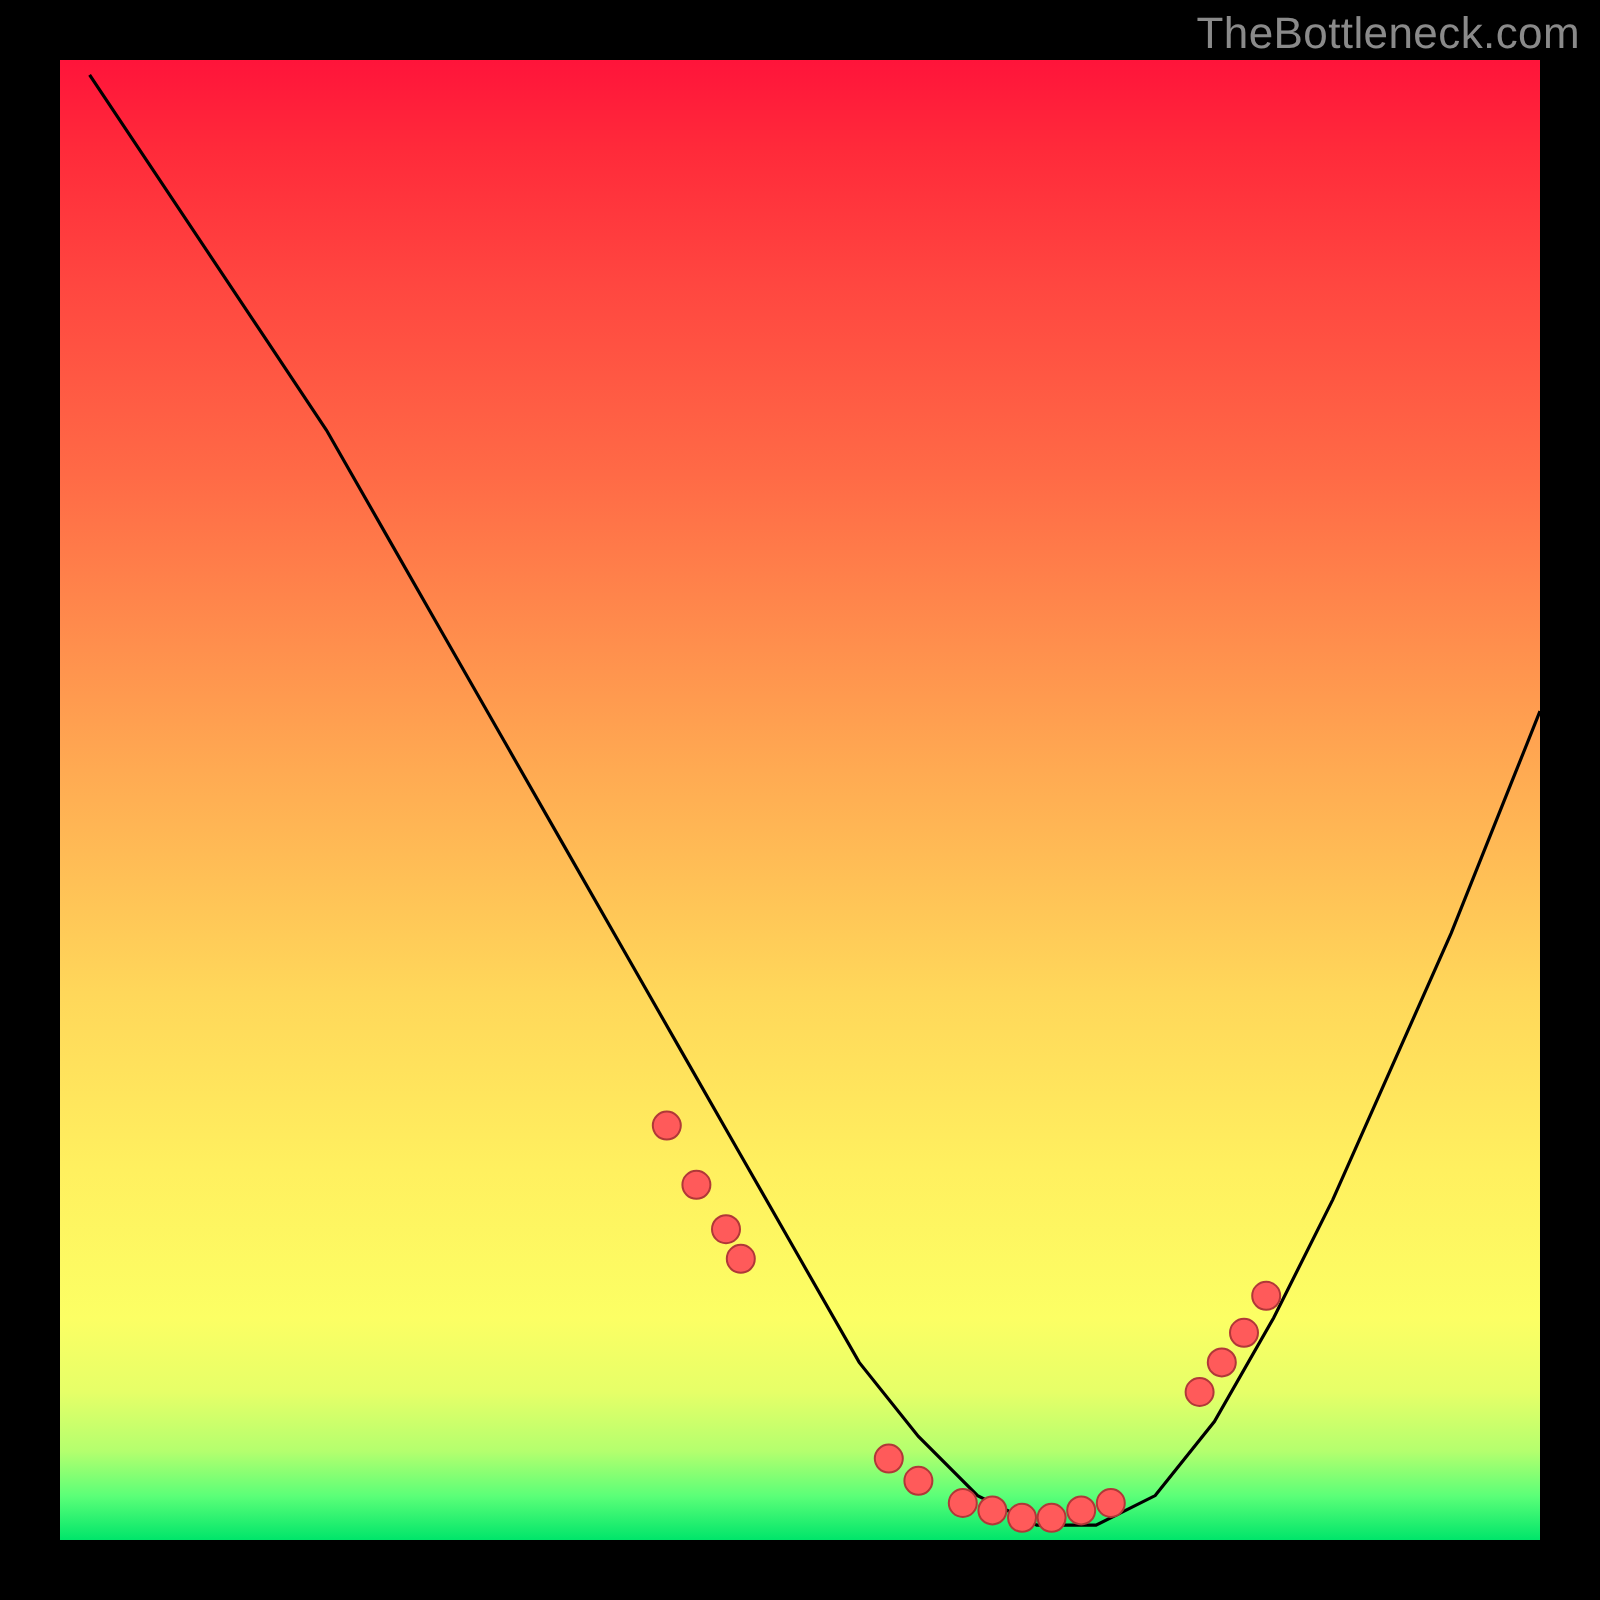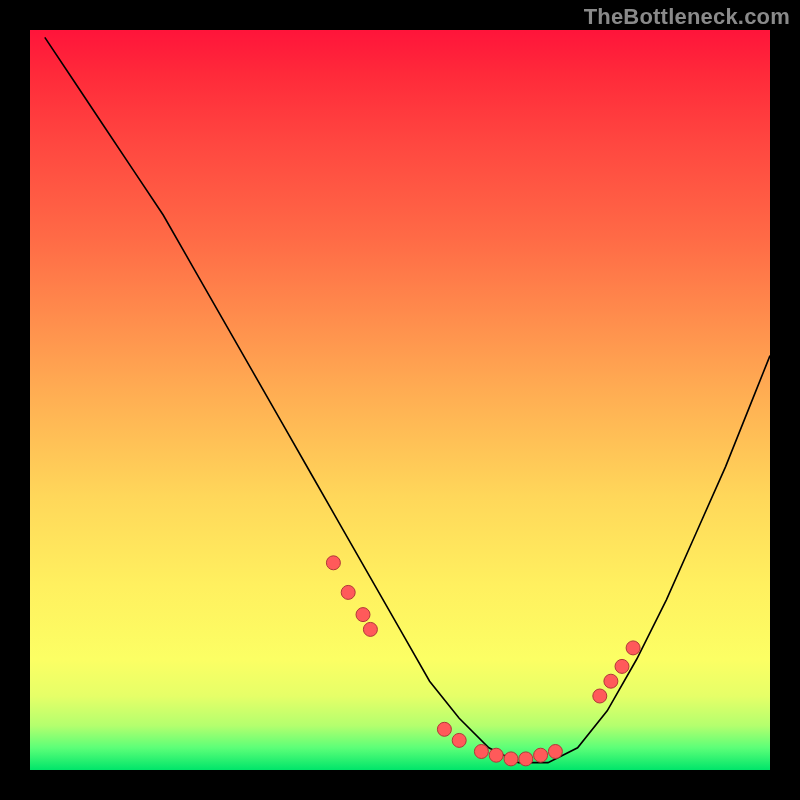--- a/index.html
+++ b/index.html
@@ -37,21 +37,21 @@
     left: 0; top: 0;
     width: 740px; height: 740px;
     overflow: visible;
   }
   .watermark {
     position: absolute;
     top: 4px;
     right: 10px;
     font-family: Arial, Helvetica, sans-serif;
     font-size: 22px;
-    font-weight: bold;
+    font-weight: normal;
     color: #8a8a8a;
     letter-spacing: 0.2px;
     user-select: none;
   }
 </style>
 </head>
 <body>
 
 <div class="stage">
   <div class="watermark">TheBottleneck.com</div>

